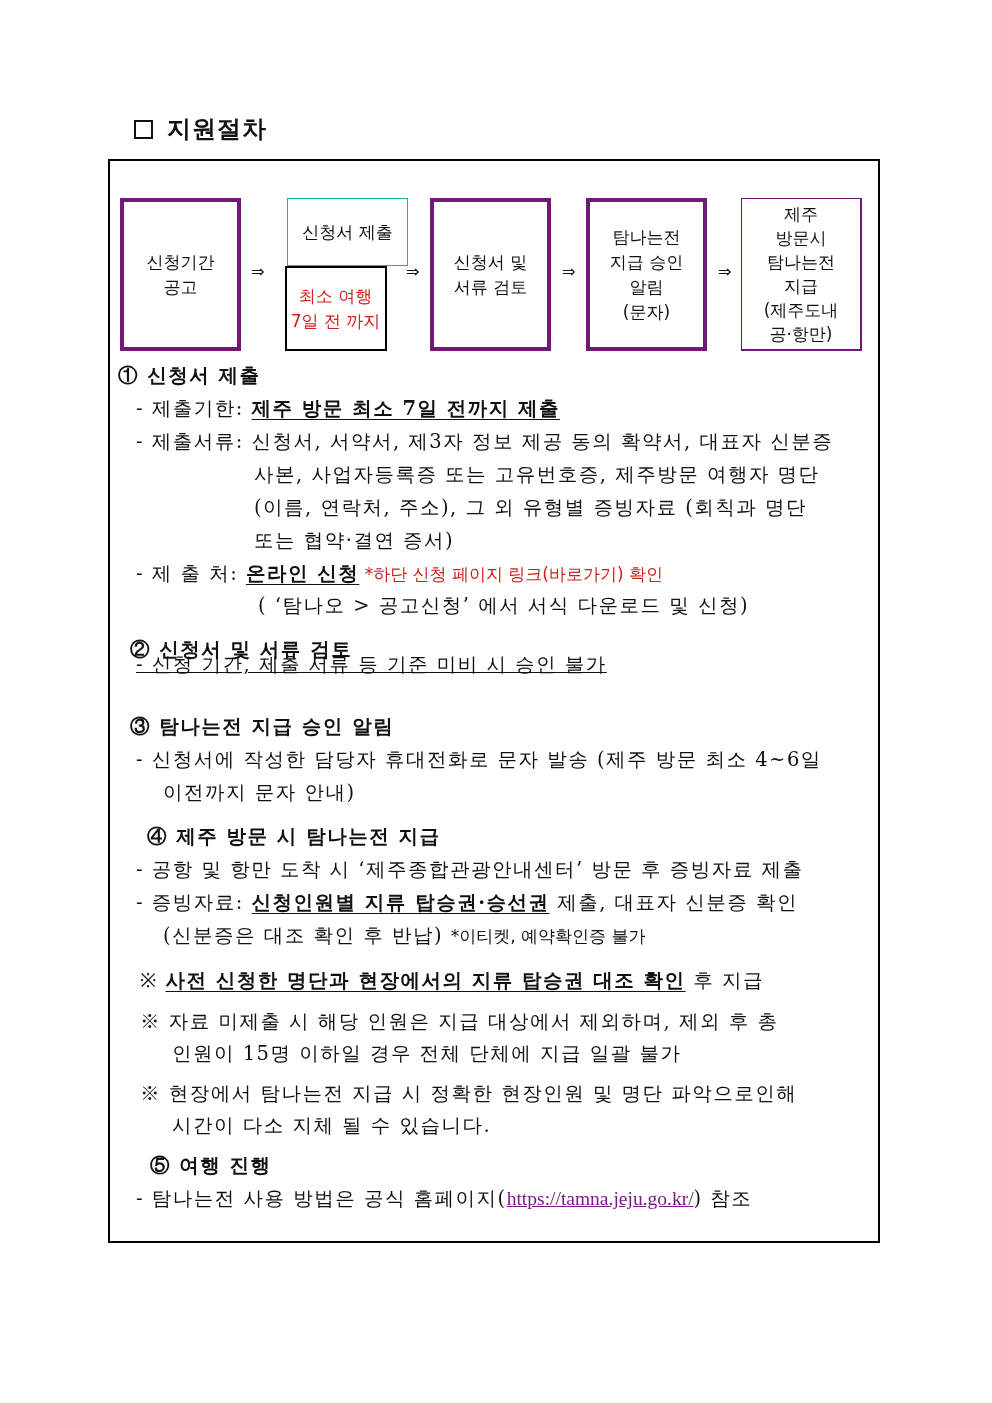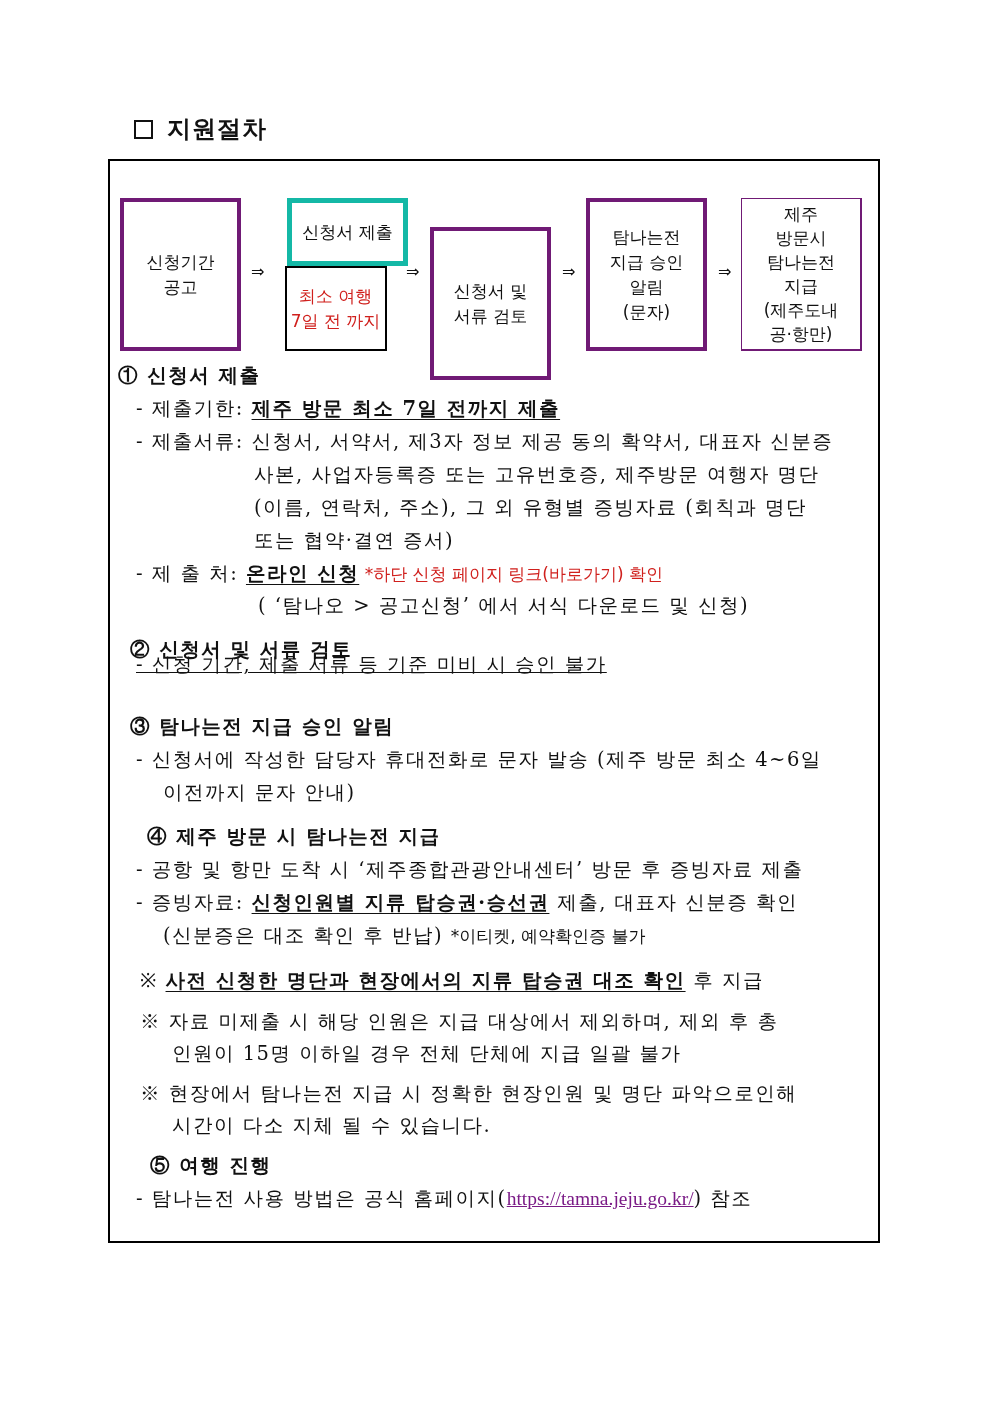--- a/index.html
+++ b/index.html
@@ -2,21 +2,21 @@
 <html><head>
 <meta charset="utf-8">
 <style>
   html, body { margin: 0; padding: 0; background: #ffffff; }
   body { width: 992px; height: 1403px; position: relative; font-family: "DejaVu Serif", "Liberation Serif", serif; color: #111; }
   .heading { position: absolute; left: 95px; top: 113px; font-size: 24px; font-weight: bold; letter-spacing: 1px; display: flex; align-items: center; margin-left: 39px; }
   .heading .sq { display: inline-block; width: 19px; height: 19px; border: 2px solid #111; margin-right: 14px; box-sizing: border-box; }
   .frame { position: absolute; left: 108px; top: 159px; width: 772px; height: 1084px; border: 2px solid #000; box-sizing: border-box; }
   .flow-box { position: absolute; top: 198px; width: 121px; height: 153px; border: 4px solid #701a75; box-sizing: border-box; display: flex; align-items: center; justify-content: center; text-align: center; font-family: "DejaVu Sans", "Liberation Sans", sans-serif; font-size: 17px; line-height: 25px; }
   .flow-box.split { flex-direction: column; border: none; }
-  .split .top { width: 121px; height: 68px; border: 5px solid #14b8a6; box-sizing: border-box; display: flex; align-items: center; justify-content: center; margin-left: 24px; }
+  .split .top { width: 121px; height: 68px; border: 1px solid #14b8a6; box-sizing: border-box; display: flex; align-items: center; justify-content: center; margin-left: 24px; }
   .split .bottom { width: 102px; height: 85px; border: 2px solid #000; border-top-width: 2px; box-sizing: border-box; display: flex; align-items: center; justify-content: center; color: #d0201d; white-space: pre-line; }
   .flow-box .txt { white-space: pre-line; }
   .arrow { position: absolute; top: 262px; font-family: "DejaVu Sans", sans-serif; font-size: 16px; }
   .line { position: absolute; left: 0; font-size: 19.5px; white-space: nowrap; letter-spacing: 1.5px; }
   .sec { font-weight: bold; }
   .b { font-weight: bold; }
   .u { text-decoration: underline; text-underline-offset: 4px; }
   .red { color: #d0201d; font-family: "DejaVu Sans", "Liberation Sans", sans-serif; font-size: 17px; letter-spacing: 0; }
   .note-sans { font-family: "DejaVu Sans", "Liberation Sans", sans-serif; font-size: 17px; letter-spacing: 0; }
   .link { color: #7a1a86; text-decoration: underline; font-family: "Liberation Serif", serif; letter-spacing: 0; }
@@ -37,21 +37,21 @@
 </div>
 <div class="arrow" style="left:251px;">⇒</div>
 
 <div class="flow-box split" style="left:275px;">
   <div class="top">신청서 제출</div>
   <div class="bottom">최소 여행
 7일 전 까지</div>
 </div>
 <div class="arrow" style="left:406px;">⇒</div>
 
-<div class="flow-box" style="left:430px;margin-top:29px;">
+<div class="flow-box" style="left:430px;">
   <span class="txt">신청서 및
 서류 검토</span>
 </div>
 <div class="arrow" style="left:562px;">⇒</div>
 
 <div class="flow-box" style="left:586px;">
   <span class="txt">탐나는전
 지급 승인
 알림
 (문자)</span>

